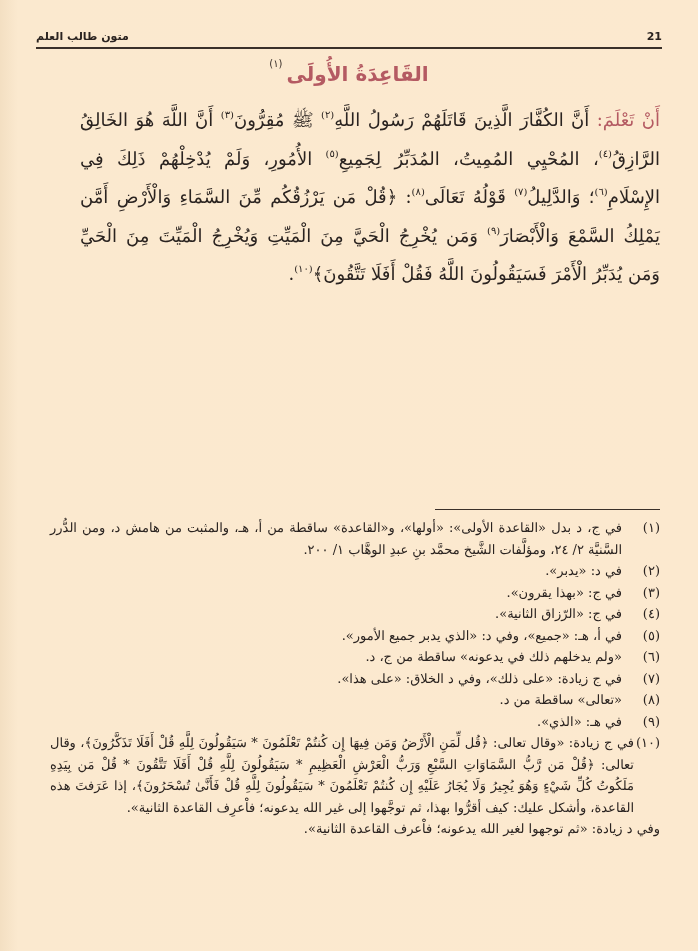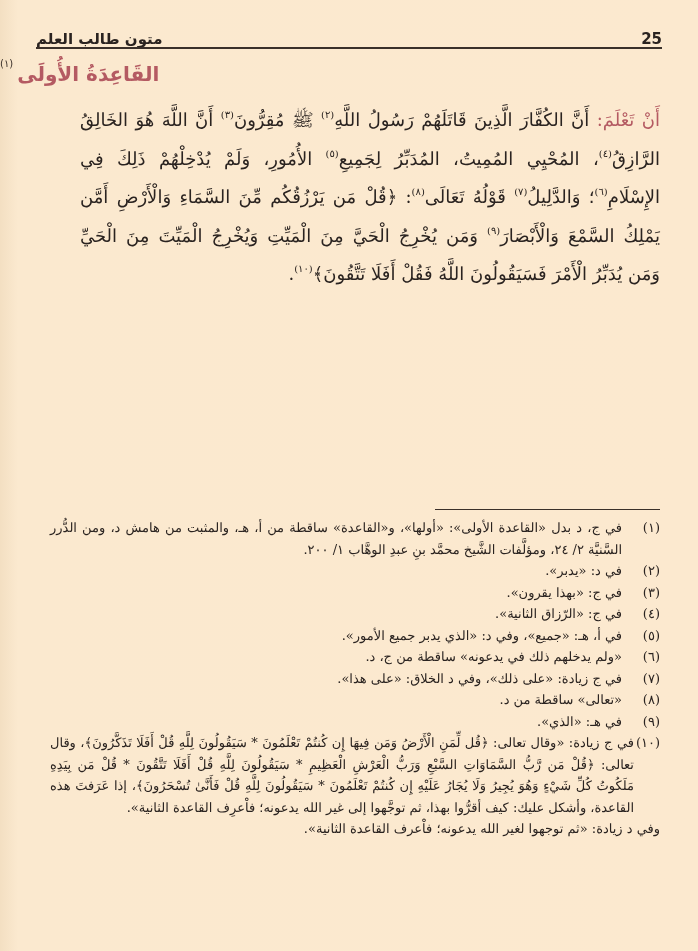--- a/index.html
+++ b/index.html
@@ -6,27 +6,27 @@
   body {
     width:698px; height:951px; overflow:hidden;
     background:#fbe9cf;
     font-family:"DejaVu Serif", serif;
     color:#2a2320;
     position:relative;
   }
   .page { position:absolute; inset:0; background:linear-gradient(90deg,#f3dfc2 0px,#fbe9cf 18px,#fce9cf 100%); }
   .header {
     position:absolute; left:36px; right:36px; top:24px; height:24px;
-    display:flex; justify-content:space-between; align-items:flex-end;
+    display:flex; justify-content:space-between; align-items:center;
     direction:ltr;
-    font-family:"DejaVu Sans", sans-serif; font-weight:bold; font-size:15px;
+    font-family:"DejaVu Sans", sans-serif; font-weight:bold; font-size:11px;
   }
   .header-rule { position:absolute; left:36px; right:36px; top:47px; height:1.5px; background:#3a302a; }
   .title {
-    position:absolute; left:0; right:0; top:58px; text-align:left;
+    position:absolute; left:0; right:0; top:58px; text-align:center;
     direction:rtl;
     font-family:"DejaVu Sans", sans-serif; font-weight:bold; font-size:20px; color:#b45a62;
   }
   .title sup { font-size:10px; color:#3a302a; font-weight:normal; margin-right:4px; vertical-align:14px; }
   .body-text {
     position:absolute; left:52px; right:38px; top:98px;
     direction:rtl; text-align:justify; text-align-last:right;
     font-size:18px; line-height:33.5px;margin-left:28px;
   }
   .body-text .lead { color:#b45a62; }
@@ -43,21 +43,21 @@
   .fn10 .num { flex:0 0 26px; }
   .fn-after { text-align:right; }
 </style>
 </head>
 <body>
 
 <div class="page">
 
   <div class="header">
     <span>متون طالب العلم</span>
-    <span>25</span>
+    <span>21</span>
   </div>
   <div class="header-rule"></div>
 
   <div class="title">
     <span>القَاعِدَةُ الأُولَى</span><sup>(١)</sup>
   </div>
 
   <div class="body-text">
     <span class="lead">أَنْ تَعْلَمَ:</span>
     <span>أَنَّ الكُفَّارَ الَّذِينَ قَاتَلَهُمْ رَسُولُ اللَّهِ</span><sup>(٢)</sup>

